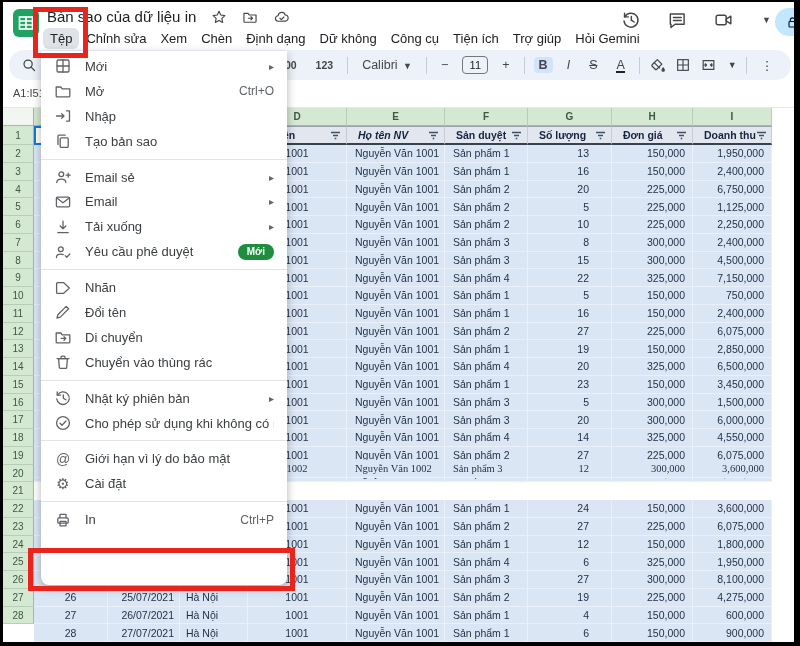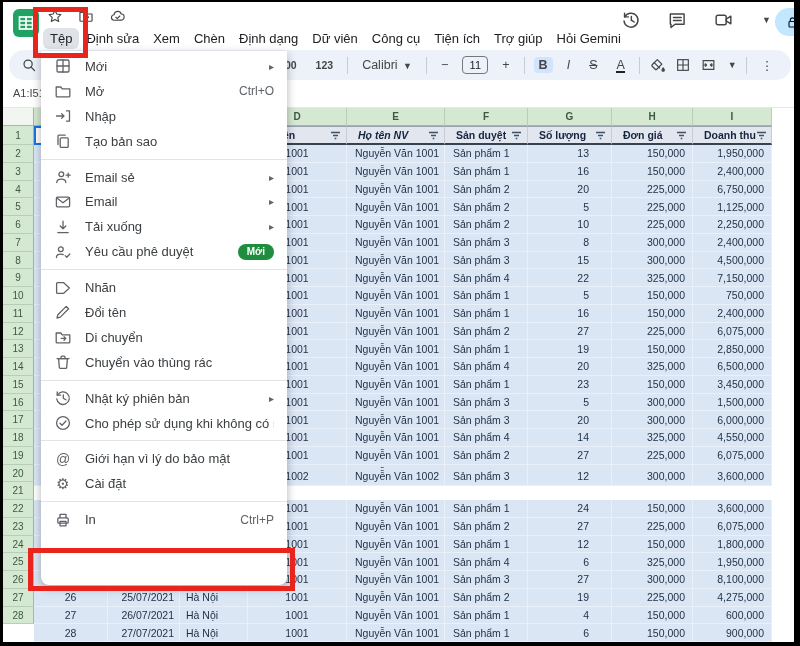--- a/index.html
+++ b/index.html
@@ -81,45 +81,46 @@
  <div class="screen">
 
   <div class="logo">
     <svg class="ic" width="28" height="30" viewBox="0 0 28 30">
           <rect x="1" y="1" width="26" height="28" rx="6" fill="#1ea362"></rect>
           <rect x="7.5" y="9" width="13" height="12" fill="none" stroke="#fff" stroke-width="1.7"></rect>
           <path d="M7.5 13h13M7.5 17h13M14 9v12" stroke="#fff" stroke-width="1.7"></path>
         </svg>
   </div>
   <div class="title-row">
+    <span class="doc-title">Bản sao của dữ liệu in</span>
     <span class="title-ic">
           <svg class="ic" width="16" height="16" viewBox="0 0 18 18" fill="none" stroke="#444746" stroke-width="1.3" stroke-linejoin="round">
             <path d="m9 2.6 2 4.2 4.6.6-3.4 3.2.9 4.6L9 13l-4.1 2.2.9-4.6L2.4 7.4 7 6.8z"></path>
           </svg>
         </span>
     <span class="title-ic">
           <svg class="ic" width="16" height="16" viewBox="0 0 18 18" fill="none" stroke="#444746" stroke-width="1.3" stroke-linejoin="round">
             <path d="M2.2 5h4.6l1.4 1.8h7.6V14a.9.9 0 0 1-.9.9H3.1a.9.9 0 0 1-.9-.9z"></path>
             <path d="M7.2 10.4h4.6m0 0-1.8-1.8m1.8 1.8-1.8 1.8" stroke-linecap="round"></path>
           </svg>
         </span>
     <span class="title-ic">
           <svg class="ic" width="17" height="16" viewBox="0 0 18 18" fill="none" stroke="#444746" stroke-width="1.3" stroke-linejoin="round">
             <path d="M5.4 13.8a3.1 3.1 0 0 1-.2-6.2 4.1 4.1 0 0 1 8-.9 3.3 3.3 0 0 1-.4 6.9z"></path>
             <path d="m7.2 10.4 1.6 1.6 2.8-3" stroke-linecap="round"></path>
           </svg>
         </span>
   </div>
   <div class="menubar" id="menubar">
         <span class="mb active">Tệp</span>
-        <span class="mb">Định sửa</span>
+        <span class="mb">Chỉnh sửa</span>
         <span class="mb">Xem</span>
         <span class="mb">Chèn</span>
         <span class="mb">Định dạng</span>
-        <span class="mb">Dữ viên</span>
+        <span class="mb">Dữ không</span>
         <span class="mb">Công cụ</span>
         <span class="mb">Tiện ích</span>
         <span class="mb">Trợ giúp</span>
         <span class="mb">Hỏi Gemini</span>
       </div>
   <div class="top-actions">
     <span>
           <svg class="ic" width="20" height="20" viewBox="0 0 18 18" fill="none" stroke="#444746" stroke-width="1.3" stroke-linecap="round">
             <path d="M3.4 6.2A6.3 6.3 0 1 1 2.7 9.8"></path>
             <path d="M3.2 2.8v3.4h3.4"></path>
@@ -495,21 +496,21 @@
           <div class="cell c-a" style="width: 74px;"></div>
           <div class="cell c-b" style="width: 72px;"></div>
           <div class="cell c-c" style="width: 68px;"></div>
           <div class="cell c-d" style="width: 99px;">1001</div>
           <div class="cell c-e" style="width: 98px;">Nguyễn Văn 1001</div>
           <div class="cell c-f" style="width: 83px;">Sản phẩm 4</div>
           <div class="cell c-g" style="width: 84px;">5</div>
           <div class="cell c-h" style="width: 81px;">325,000</div>
           <div class="cell c-i" style="width: 79px;">2,292,000</div>
         </div>
-        <div class="row" style="top: 360px; height: 17.75px;">
+        <div class="row" style="top: 352px; height: 17.75px; font-family: Liberation Serif, serif;">
           <div class="cell c-a" style="width: 74px;"></div>
           <div class="cell c-b" style="width: 72px;"></div>
           <div class="cell c-c" style="width: 68px;"></div>
           <div class="cell c-d" style="width: 99px;">1002</div>
           <div class="cell c-e" style="width: 98px;">Nguyễn Văn 1002</div>
           <div class="cell c-f" style="width: 83px;">Sản phẩm 3</div>
           <div class="cell c-g" style="width: 84px;">12</div>
           <div class="cell c-h" style="width: 81px;">300,000</div>
           <div class="cell c-i" style="width: 79px;">3,600,000</div>
         </div>

